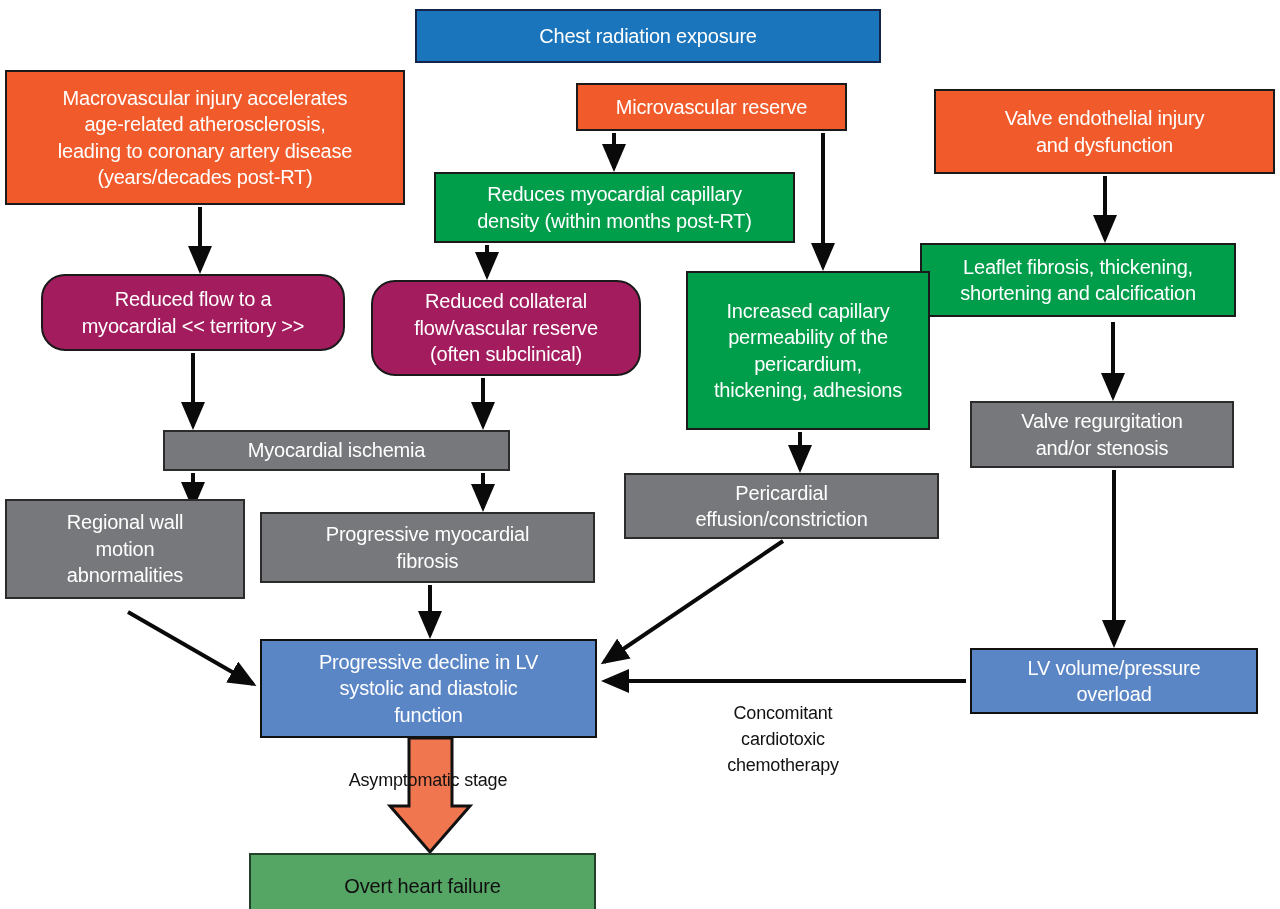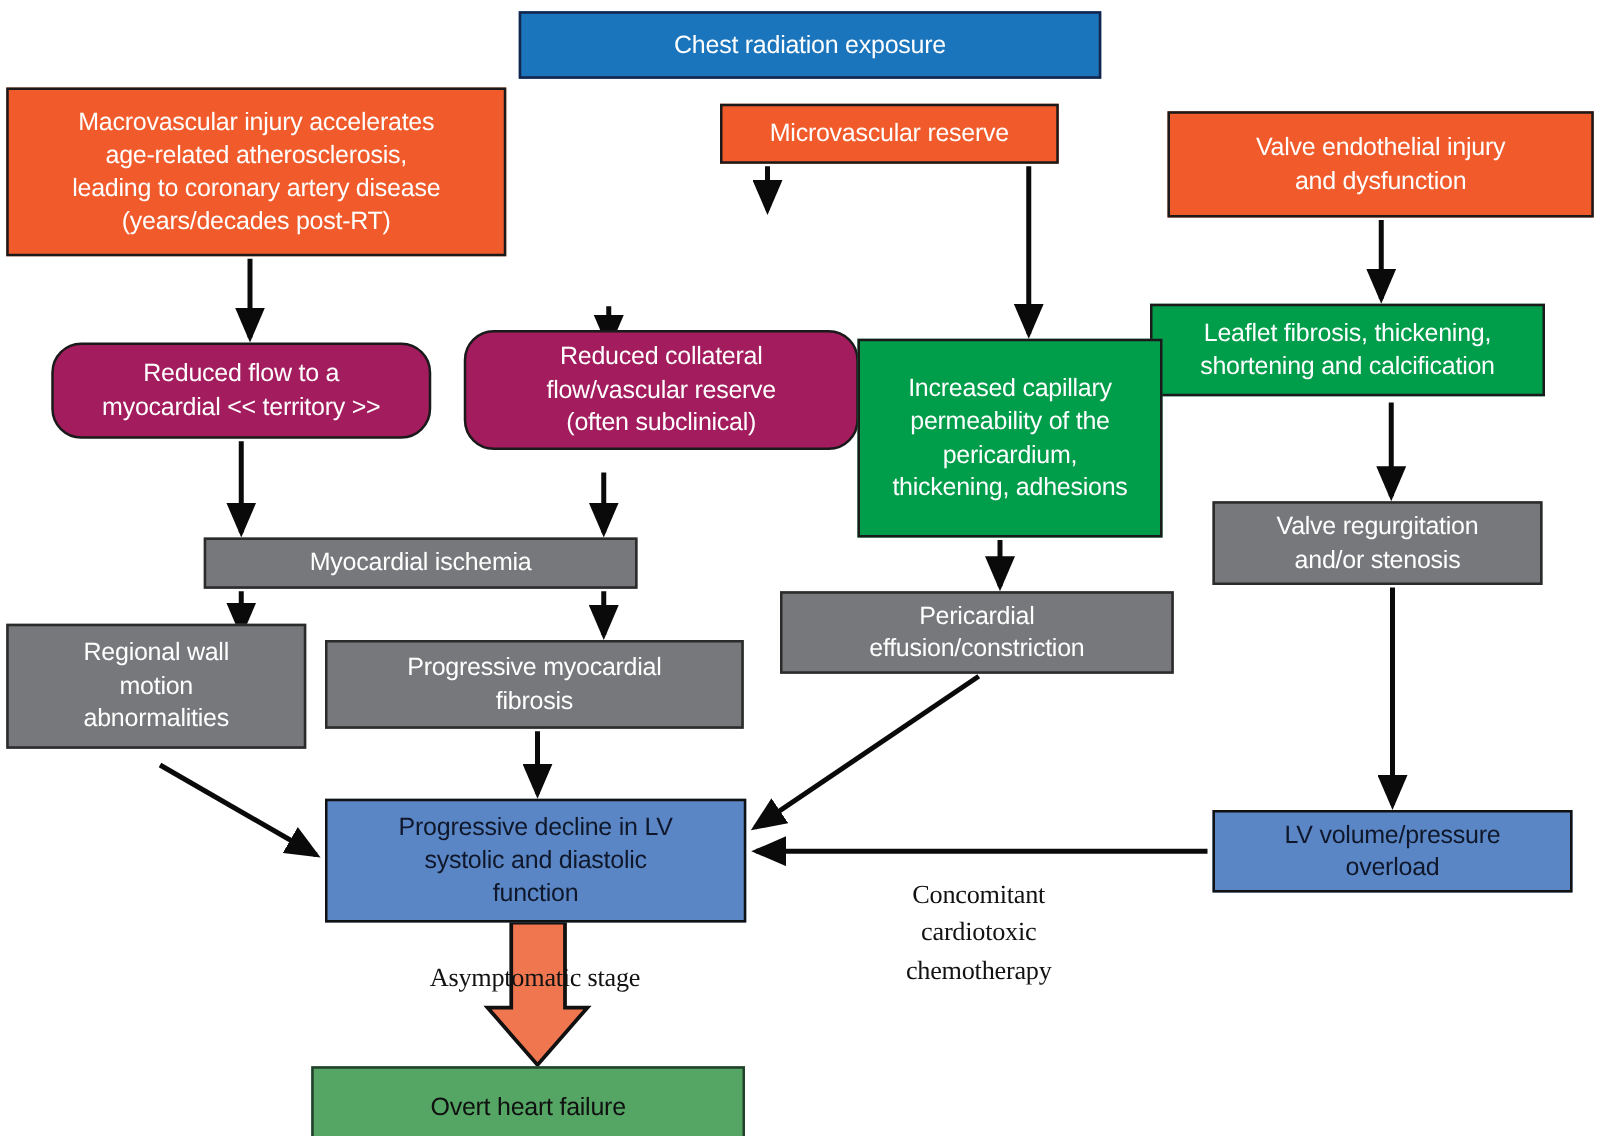--- a/index.html
+++ b/index.html
@@ -11,25 +11,25 @@
     position:absolute;box-sizing:border-box;border:2px solid #1a1a1a;
     display:flex;align-items:center;justify-content:center;text-align:center;
     color:#ffffff;font-size:20px;line-height:1.32;white-space:pre-line;
     letter-spacing:-0.2px;padding:2px 1px;
   }
   .orange{background:var(--orange);}
   .blue{background:var(--blue);border-color:#15244a;}
   .green{background:var(--green);}
   .purple{background:var(--purple);border-radius:24px;}
   .gray{background:var(--gray);border-color:#2b2b2b;}
-  .lightblue{background:var(--lightblue);color:#0f172a;border-color:#111;}
+  .lightblue{background:var(--lightblue);color:#ffffff;border-color:#111;}
   .hfgreen{background:var(--hfgreen);color:#101010;border-color:#23402a;}
   .label{
-    position:absolute;color:#121212;font-size:21px;text-align:center;
-    white-space:pre-line;line-height:1.45;letter-spacing:-0.2px;font-family:Liberation Serif, serif;
+    position:absolute;color:#121212;font-size:18px;text-align:center;
+    white-space:pre-line;line-height:1.45;letter-spacing:-0.2px;
   }
   svg.connectors{position:absolute;left:0;top:0;width:1280px;height:909px;}
   svg.connectors line{stroke:#0a0a0a;stroke-width:4;}
   .block-arrow{fill:var(--arroworange);stroke:#111;stroke-width:3;stroke-linejoin:miter;}
 </style>
 </head>
 <body>
 
 <div class="canvas">
 
@@ -65,28 +65,30 @@
   <div class="node orange" style="left:5px;top:70px;width:400px;height:135px">Macrovascular injury accelerates
 age-related atherosclerosis,
 leading to coronary artery disease
 (years/decades post-RT)</div>
 
   <div class="node orange" style="left:576px;top:83px;width:271px;height:48px">Microvascular reserve</div>
 
   <div class="node orange" style="left:934px;top:89px;width:341px;height:85px">Valve endothelial injury
 and dysfunction</div>
 
+  <div class="node green" style="left:434px;top:172px;width:361px;height:71px">Reduces myocardial capillary
+density (within months post-RT)</div>
 
   <div class="node green" style="left:920px;top:243px;width:316px;height:74px">Leaflet fibrosis, thickening,
 shortening and calcification</div>
 
   <div class="node purple" style="left:41px;top:274px;width:304px;height:77px">Reduced flow to a
 myocardial &lt;&lt; territory &gt;&gt;</div>
 
-  <div class="node purple" style="left:371px;top:264px;width:316px;height:96px">Reduced collateral
+  <div class="node purple" style="left:371px;top:280px;width:270px;height:96px">Reduced collateral
 flow/vascular reserve
 (often subclinical)</div>
 
   <div class="node green" style="left:686px;top:271px;width:244px;height:159px">Increased capillary
 permeability of the
 pericardium,
 thickening, adhesions</div>
 
   <div class="node gray" style="left:163px;top:430px;width:347px;height:41px">Myocardial ischemia</div>
 

